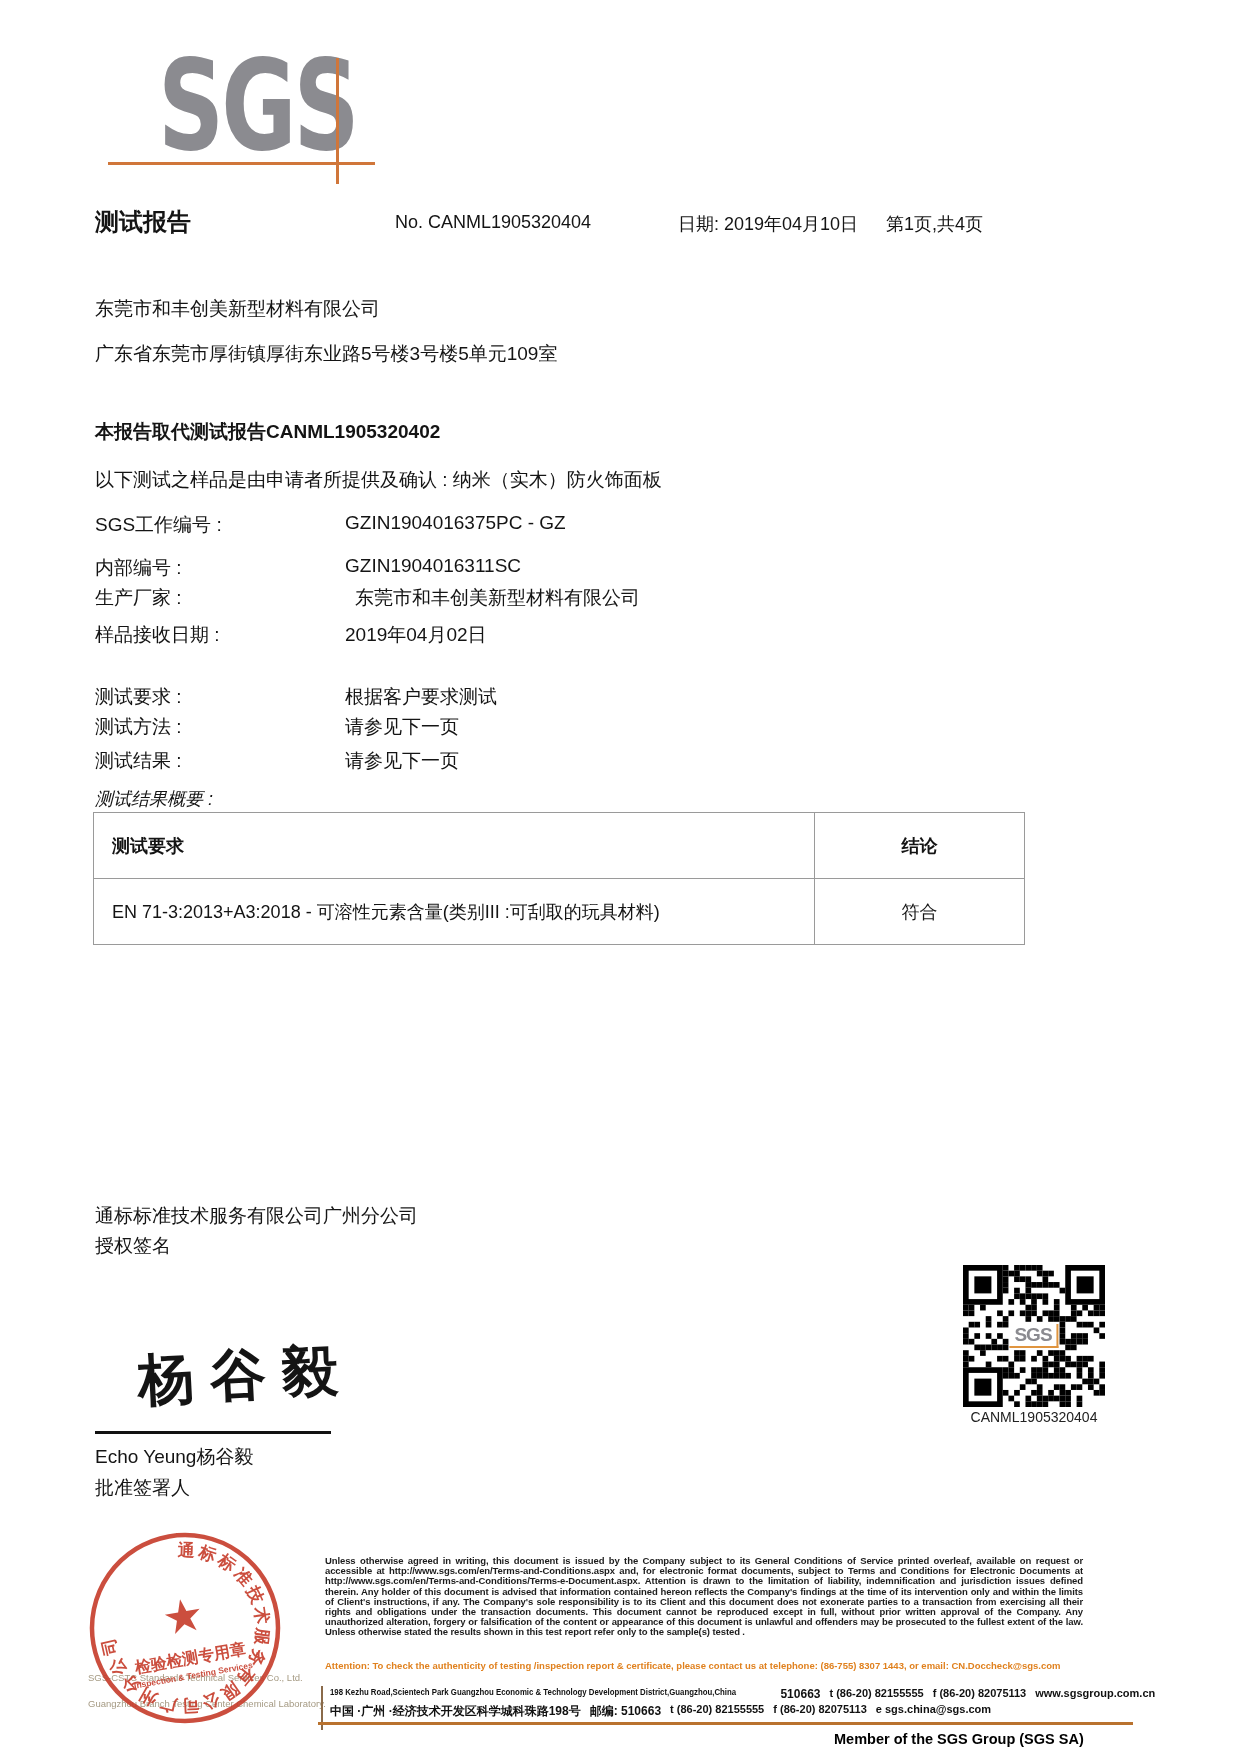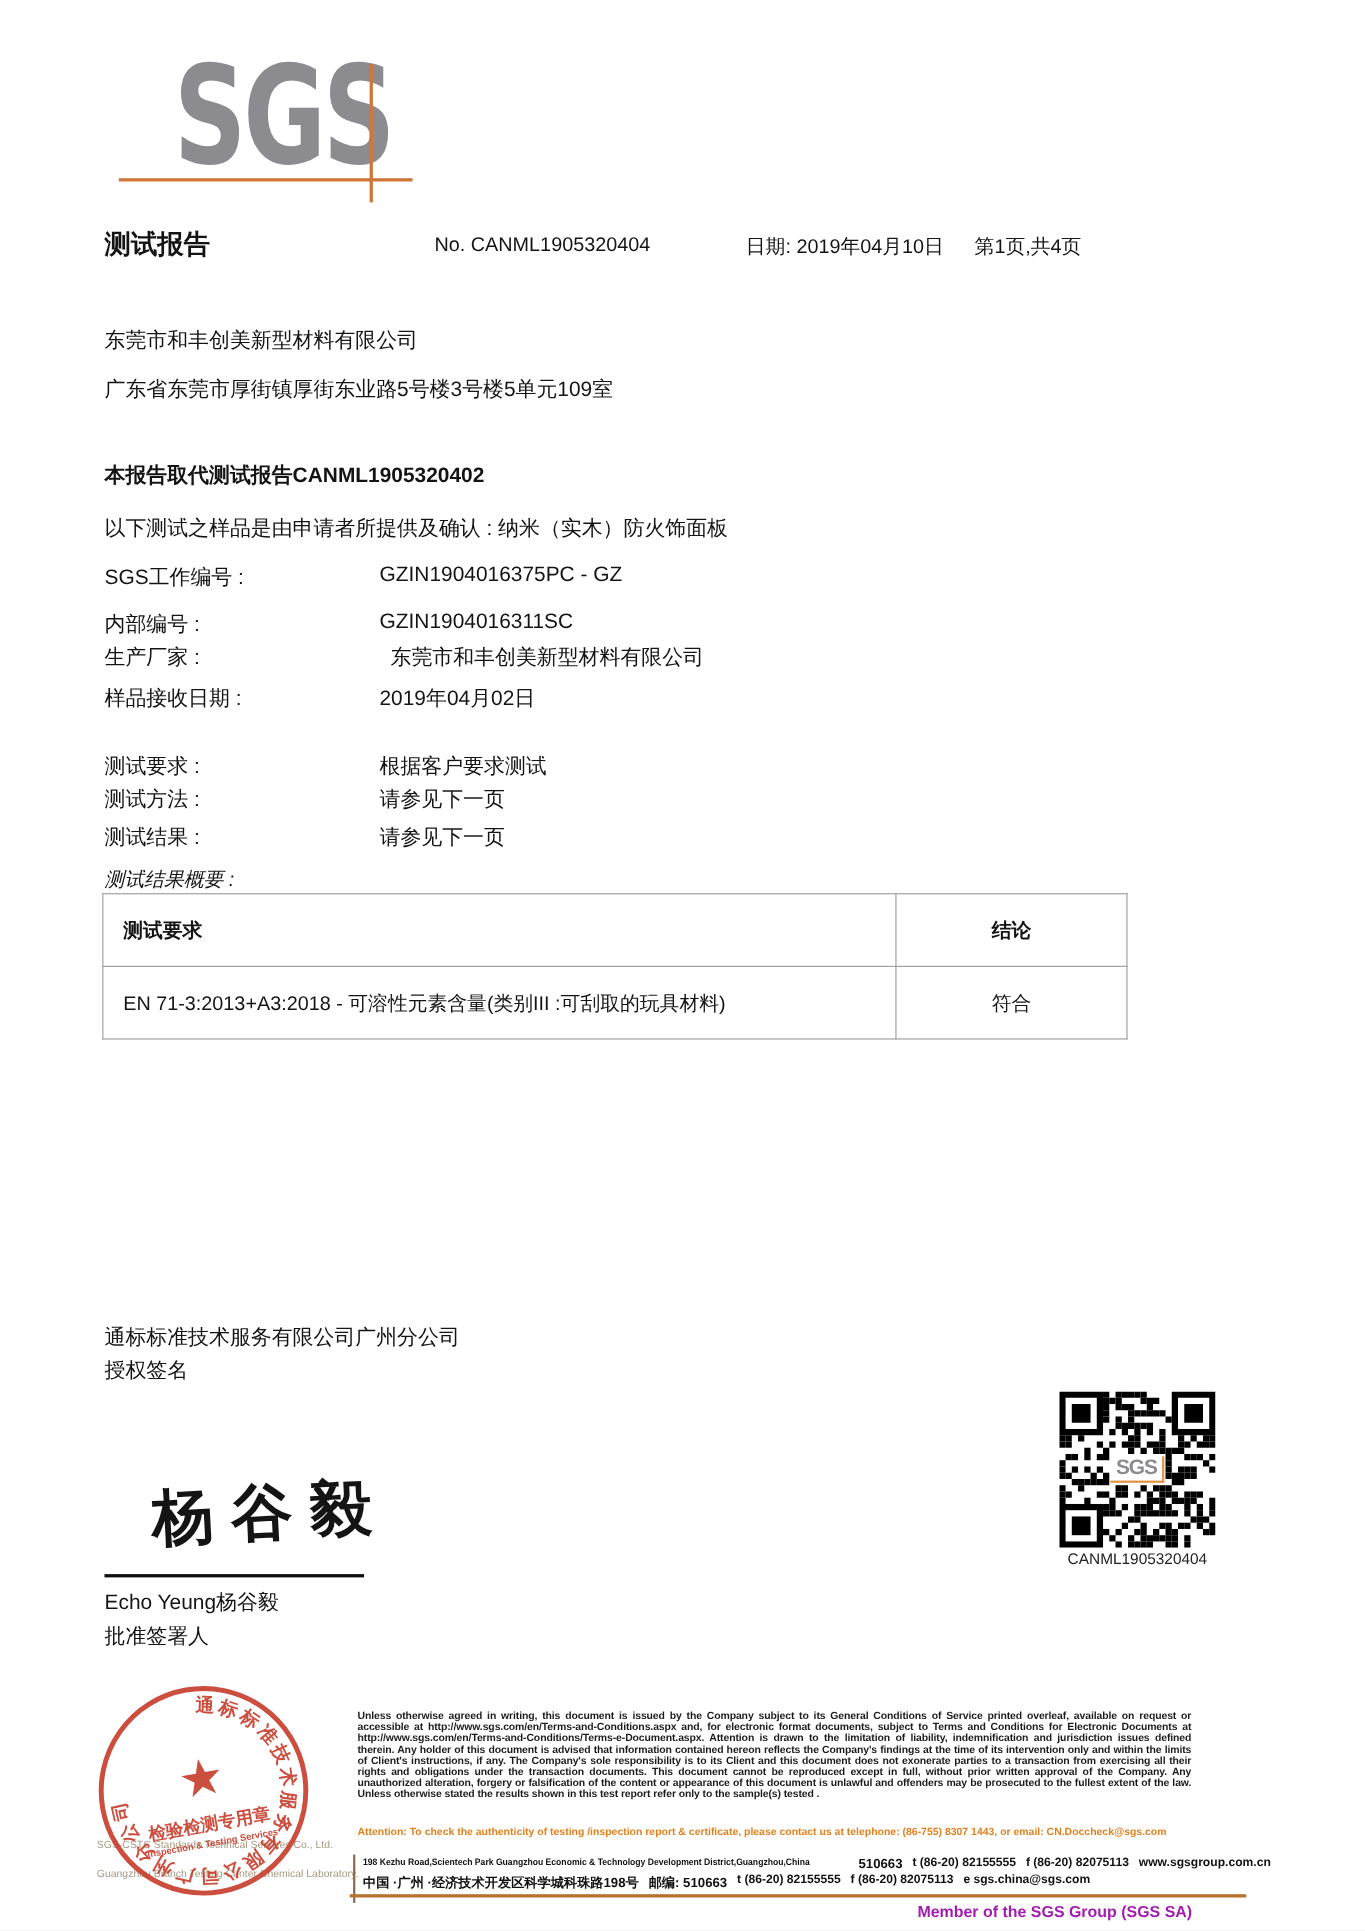--- a/index.html
+++ b/index.html
@@ -77,21 +77,21 @@
   }
   .addr-bar{left:321px;top:1686px;width:2px;height:44px;background:#8a6a4a;}
   .addr-row{left:330px;display:flex;align-items:flex-start;gap:9px;white-space:nowrap;color:#111;}
   .addr-row1{top:1687px;}
   .addr-row2{top:1703px;}
   .addr-en{font-size:8.5px;font-weight:600;transform:scaleX(.92);transform-origin:left;}
   .addr-cn{font-size:12px;font-weight:bold;}
   .addr-seg{font-size:11px;font-weight:600;}
   .addr-post{font-size:12px;font-weight:bold;}
   .footer-rule{left:318px;top:1722px;width:815px;height:3px;background:#b9722e;}
-  .member{left:834px;top:1731px;font-size:14.5px;font-weight:600;color:#a21caf;}
+  .member{left:834px;top:1731px;font-size:14.5px;font-weight:600;color:#000000;}
 </style>
 </head>
 <body>
 
 <div class="page">
 
   <div>
     <span class="logo-text">SGS</span>
     <span class="logo-hline"></span>
     <span class="logo-vline"></span>

